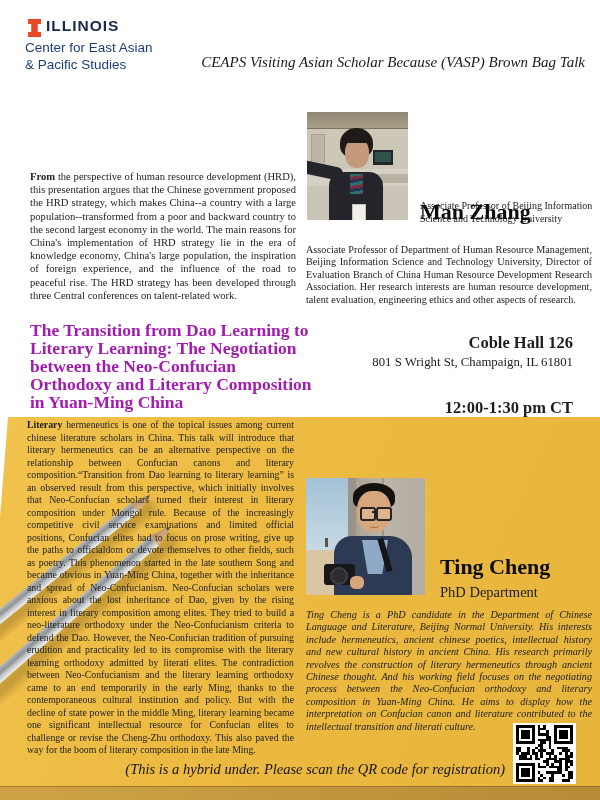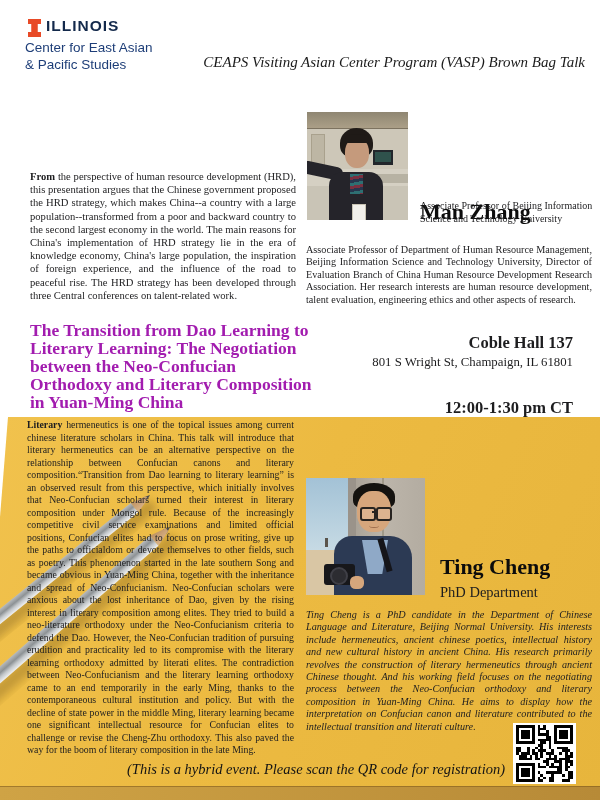--- a/index.html
+++ b/index.html
@@ -95,21 +95,21 @@
 <body>
 
 <div class="page">
 
   <svg class="blocki" viewBox="0 0 16 22">
     <path d="M0 0 h16 v6 h-4 v10 h4 v6 h-16 v-6 h4 v-10 h-4 z" fill="#E84A27"></path>
   </svg>
   <div class="wordmark">ILLINOIS</div>
   <div class="orgname">Center for East Asian
 &amp; Pacific Studies</div>
-  <div class="series">CEAPS Visiting Asian Center Program (VASP) Brown Bag Talk</div>
+  <div class="series">CEAPS Visiting Asian Scholar Because (VASP) Brown Bag Talk</div>
 
   <div class="abstract"><b>From</b><span> the perspective of human resource development (HRD), this presentation argues that the Chinese government proposed the HRD strategy, which makes China--a country with a large population--transformed from a poor and backward country to the second largest economy in the world. The main reasons for China's implementation of HRD strategy lie in the era of knowledge economy, China's large population, the inspiration of foreign experience, and the influence of the road to peaceful rise. The HRD strategy has been developed through three Central conferences on talent-related work.</span></div>
 
   <div class="photo photo1">
     <div class="p1-ceil"></div>
     <div class="p1-wall"></div>
     <div class="p1-door"></div>
     <div class="p1-counter"></div>
     <div class="p1-floor"></div>
     <div class="p1-mon"></div>
@@ -126,21 +126,21 @@
   <div class="sub1" style="white-space:pre-line;">Associate Professor of Beijing Information
 Science and Technology University</div>
   <div class="bio1">Associate Professor of Department of Human Resource Management, Beijing Information Science and Technology University, Director of Evaluation Branch of China Human Resource Development Research Association. Her research interests are human resource development, talent evaluation, engineering ethics and other aspects of research.</div>
 
   <div class="title2">The Transition from Dao Learning to
 Literary Learning: The Negotiation
 between the Neo-Confucian
 Orthodoxy and Literary Composition
 in Yuan-Ming China</div>
   <div class="venuebox">
-    <div class="venue">Coble Hall 137</div>
+    <div class="venue">Coble Hall 126</div>
     <div class="addr">801 S Wright St, Champaign, IL  61801</div>
     <div class="time">12:00-1:30 pm CT</div>
     <div class="date">Monday, December 5, 2022</div>
   </div>
 
   <div class="yellow"></div>
   <div class="wedge"></div>
   <svg class="pencils" viewBox="0 0 330 369" style="overflow:hidden;">
     <defs>
       <linearGradient id="pgrad" x1="0" y1="0" x2="0" y2="1">
@@ -195,21 +195,21 @@
     <div class="p2-bridge"></div>
     <div class="p2-smile"></div>
     <div class="p2-cam"></div>
     <div class="p2-lens"></div>
     <div class="p2-hand"></div>
   </div>
   <div class="name name2">Ting Cheng</div>
   <div class="sub2">PhD Department</div>
   <div class="bio2">Ting Cheng is a PhD candidate in the Department of Chinese Language and Literature, Beijing Normal University. His interests include hermeneutics, ancient chinese poetics, intellectual history and new cultural history in ancient China. His research primarily revolves the construction of literary hermeneutics through ancient Chinese thought. And his working field focuses on the negotiating process between the Neo-Confucian orthodoxy and literary composition in Yuan-Ming China. He aims to display how the interpretation on Confucian canon and literature contributed to the intellectual transition and literati culture.</div>
 
-  <div class="footnote">(This is a hybrid event. Please scan the QR code for registration)</div>
+  <div class="footnote">(This is a hybrid under. Please scan the QR code for registration)</div>
   <div class="qr">
     <svg viewBox="0 0 21 21" shape-rendering="crispEdges">
         <rect x="8" y="0" width="1" height="1"></rect>
         <rect x="10" y="0" width="1" height="1"></rect>
         <rect x="8" y="1" width="1" height="1"></rect>
         <rect x="9" y="1" width="1" height="1"></rect>
         <rect x="10" y="1" width="1" height="1"></rect>
         <rect x="8" y="2" width="1" height="1"></rect>
         <rect x="11" y="2" width="1" height="1"></rect>
         <rect x="8" y="3" width="1" height="1"></rect>

